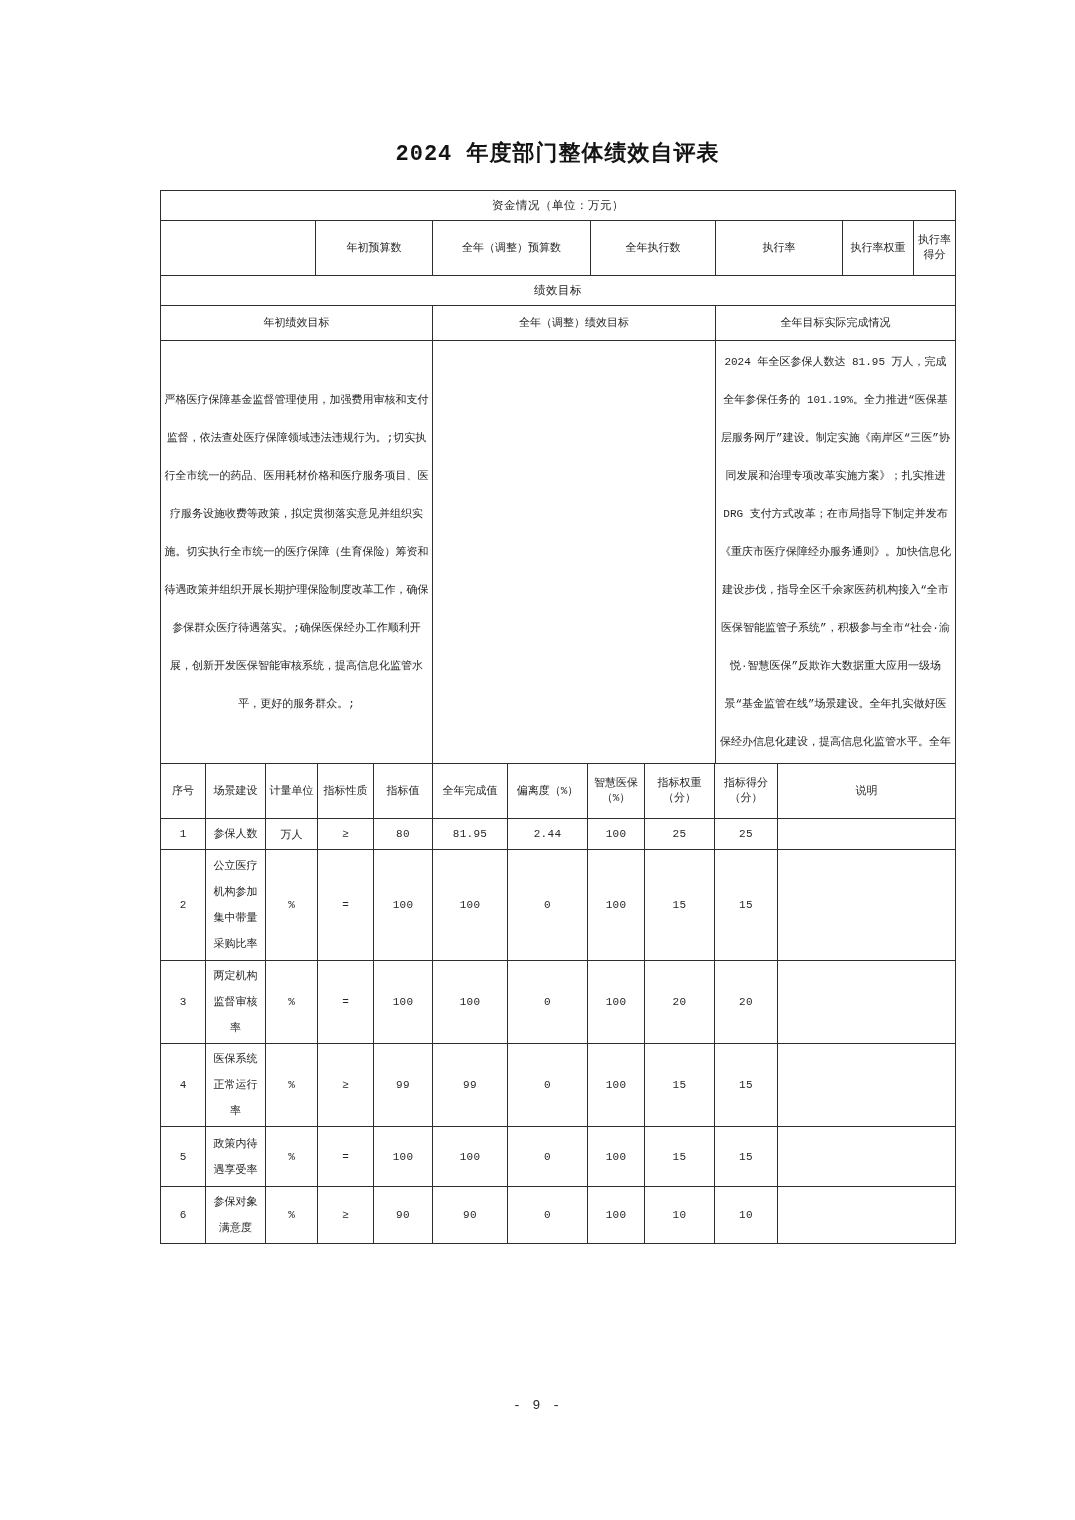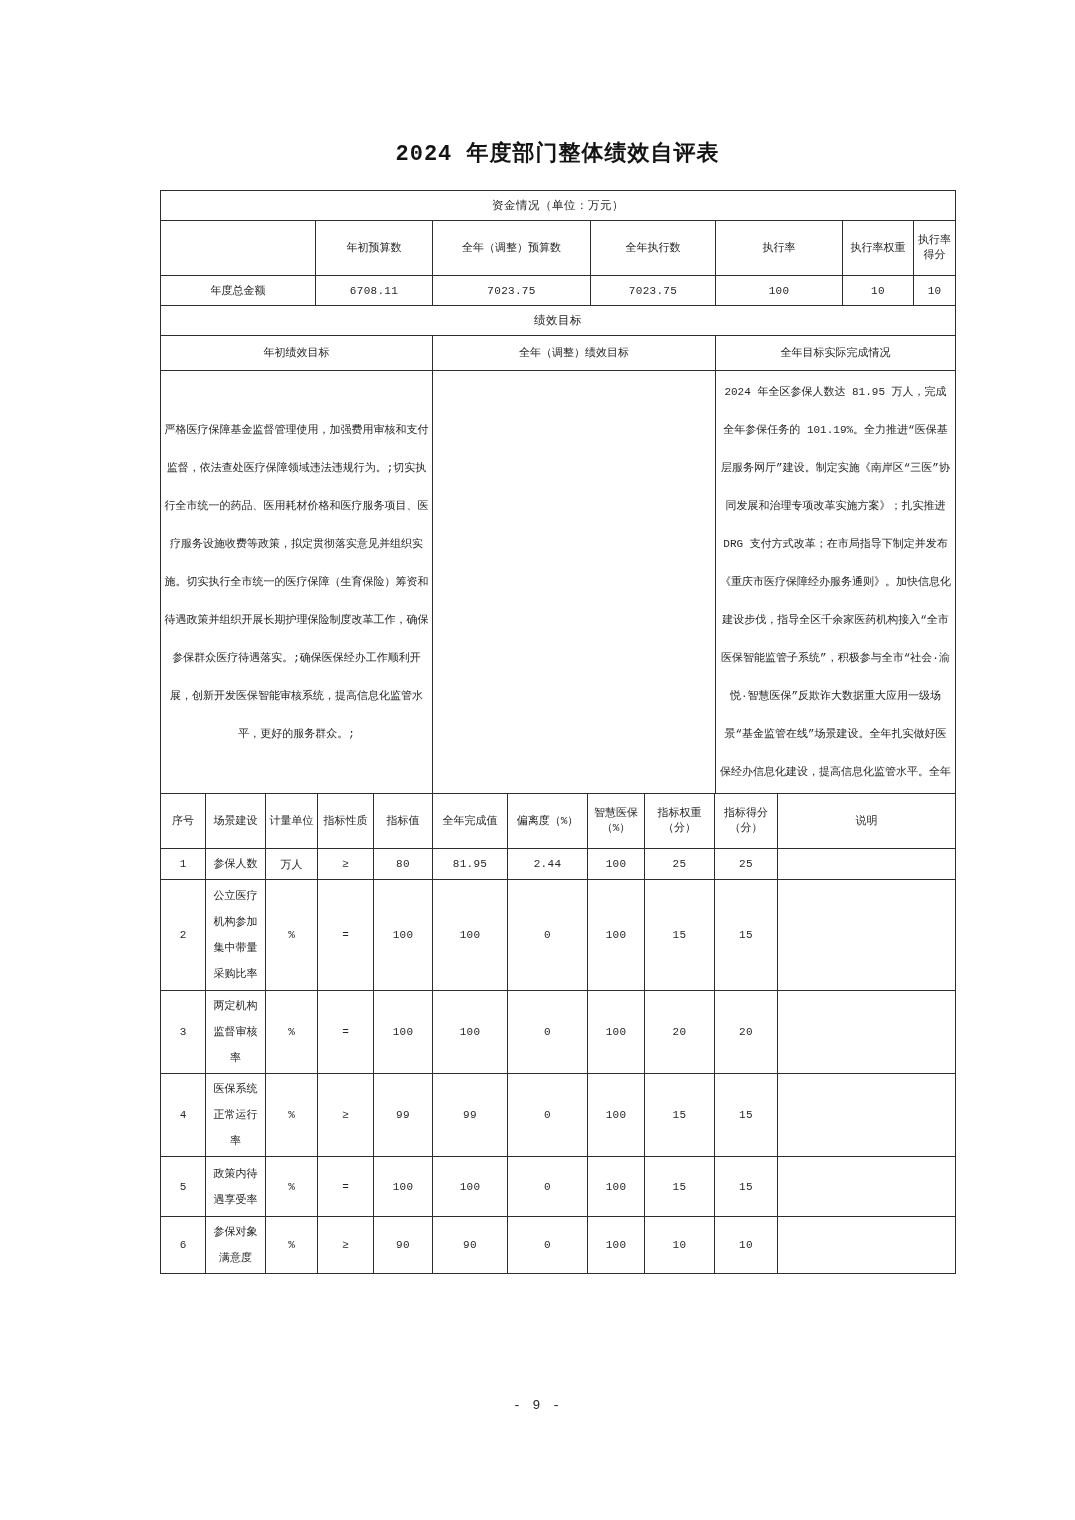--- a/index.html
+++ b/index.html
@@ -87,29 +87,20 @@
         <td colspan="7">资金情况（单位：万元）</td>
       </tr>
       <tr class="hdr" style="height:55px">
         <td></td>
         <td>年初预算数</td>
         <td>全年（调整）预算数</td>
         <td>全年执行数</td>
         <td>执行率</td>
         <td>执行率权重</td>
         <td>执行率得分</td>
-      </tr>
-      <tr style="height:30px">
-        <td>年度总金额</td>
-        <td class="num-cell">6708.11</td>
-        <td class="num-cell">7023.75</td>
-        <td class="num-cell">7023.75</td>
-        <td class="num-cell">100</td>
-        <td class="num-cell">10</td>
-        <td class="num-cell">10</td>
       </tr>
     </tbody>
       </table>
 
     <table class="t">
       <colgroup>
           <col style="width:272px">
           <col style="width:283px">
           <col style="width:240px">
         </colgroup>

